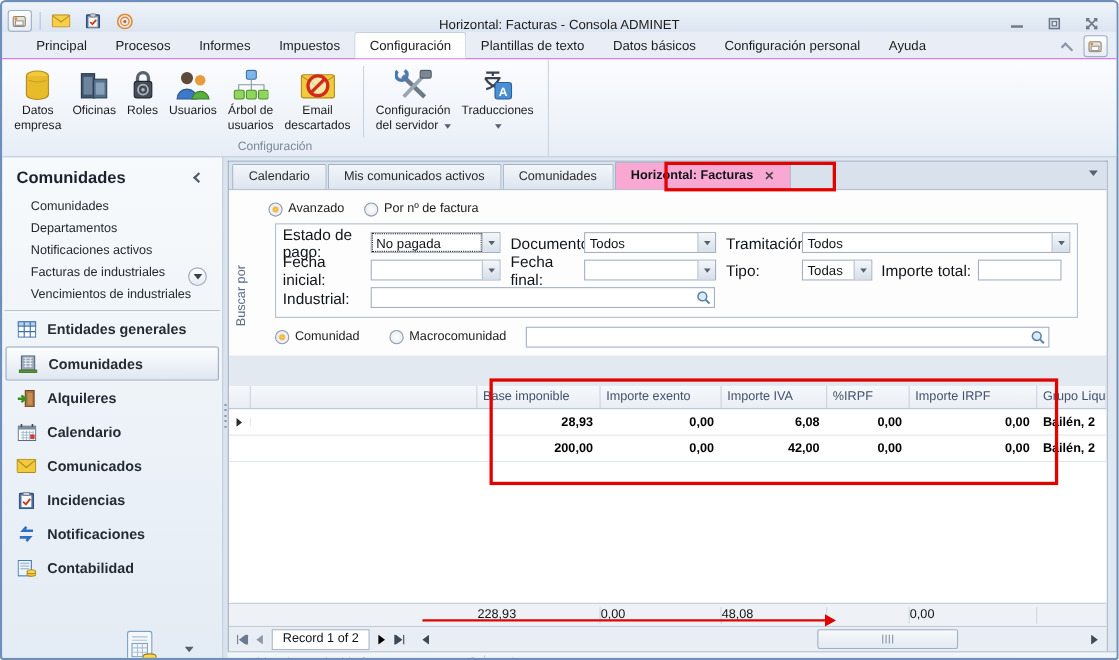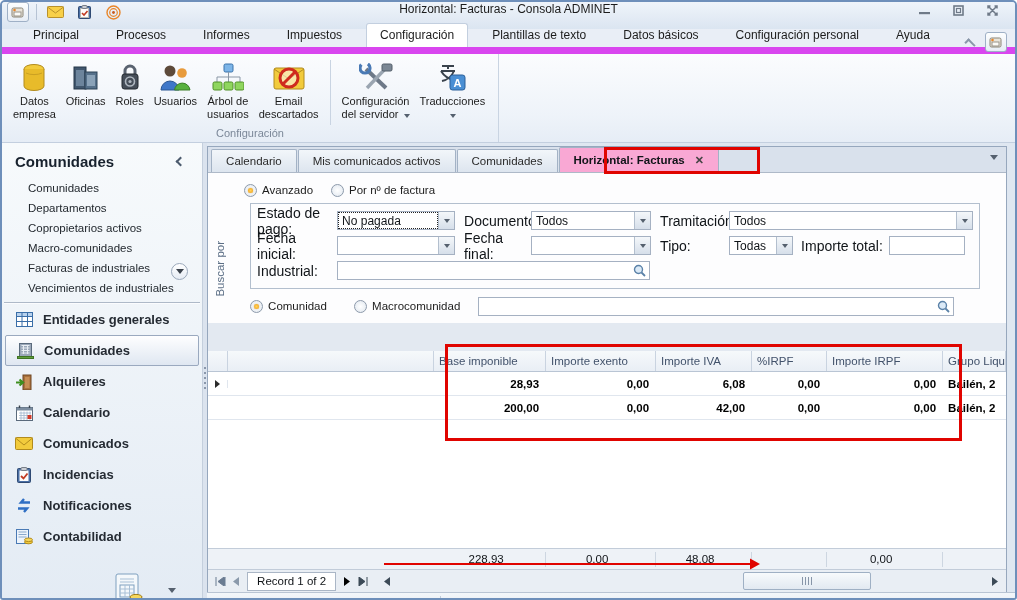--- a/index.html
+++ b/index.html
@@ -1,30 +1,30 @@
 <!DOCTYPE html>
 <html><head>
 <meta charset="utf-8">
 <style>
   * { margin:0; padding:0; box-sizing:border-box; }
   html,body { width:1017px; height:600px; font-family:"Liberation Sans", sans-serif; background:#fff; }
   .window { position:relative; width:1017px; height:600px; border:2px solid #6e8fba; border-radius:5px 5px 3px 3px; background:#dfe7f1; overflow:hidden; }
 
   
-  .titlebar { height:27px; background:linear-gradient(#eff4fa,#dbe5f1); display:flex; align-items:flex-start; position:relative; }
+  .titlebar { height:27px; background:linear-gradient(#eff4fa,#dbe5f1); display:flex; align-items:flex-end; position:relative; }
   .qat { display:flex; align-items:center; gap:7px; padding-left:5px; }
   .qat-btn { width:22px; height:20px; display:flex; align-items:center; justify-content:center; cursor:default; }
   .qat-btn.boxed { border:1px solid #9fb0c6; border-radius:3px; background:linear-gradient(#fdfefe,#e7edf5); }
   .qat-sep { width:1px; height:16px; background:#b6c3d4; }
   .title { position:absolute; left:0; right:0; text-align:center; font-size:12px; color:#1c1c1c; }
   .win-controls { margin-left:auto; display:flex; gap:12px; padding-right:12px; z-index:2; }
   .win-btn { width:22px; height:16px; display:flex; align-items:center; justify-content:center; }
 
   
-  .menubar { height:25px; background:#e9eef6; display:flex; align-items:flex-end; padding-left:18px; position:relative; border-bottom:7px solid #d946ef;gap:11px; }
+  .menubar { height:25px; background:#e9eef6; display:flex; align-items:flex-end; padding-left:18px; position:relative; border-bottom:1px solid #d946ef; }
   .menu-item { font-size:12px; color:#1c1c1c; padding:4px 13px 5px 13px; cursor:default; }
   .menu-item.active { background:#fff; border:1px solid #c3cfdf; border-bottom:none; border-radius:3px 3px 0 0; }
   .menubar-right { position:absolute; right:8px; top:3px; display:flex; align-items:center; gap:10px; }
   .chevron-up { width:10px; height:6px; border-left:2px solid #8a97aa; border-top:2px solid #8a97aa; transform:rotate(45deg); margin-top:3px; }
 
   
   .ribbon { height:89px; background:linear-gradient(#fbfcfe,#eef3f9 70%, #e6edf6); border-bottom:1px solid #c3cfdf; position:relative; display:flex; }
   .ribbon-group { width:497px; display:flex; flex-direction:column; border-right:1px solid #c9d4e2; }
   .ribbon-buttons { flex:1; display:flex; align-items:flex-start; padding:4px 2px 0 6px; }
   .rbtn { display:flex; flex-direction:column; align-items:center; padding:3px 5px; border-radius:3px; cursor:default; }
@@ -95,21 +95,21 @@
   .ghead .c-ind { border-right:1px solid #c9d3e0; }
   .gdata { height:24px; border-bottom:1px solid #e0e6ee; align-items:center; }
   .gdata .gcell { font-weight:bold; color:#000; text-align:right; padding-right:7px; }
   .gdata .c-ind { border-right:1px solid #e0e6ee; display:flex; align-items:center; justify-content:center; padding:0; }
   .gdata .c-empty { border-right:1px solid #e0e6ee; }
   .gdata .c-grp { text-align:left; padding-left:5px; padding-right:0; }
   .row-ind-arrow { width:0; height:0; border-top:4px solid transparent; border-bottom:4px solid transparent; border-left:5px solid #2b2b2b; }
   .grid-filler { flex:1; background:#fff; }
 
   .totals-row { height:21px; background:#eef2f7; border-top:1px solid #c2ccd9; display:flex; align-items:center; font-size:11.5px; color:#101418; }
-  .totals-row .gcell { text-align:center; padding-right:7px; border-right:1px solid #cdd6e1; height:15px; padding-top:1px; }
+  .totals-row .gcell { text-align:left; padding-right:7px; border-right:1px solid #cdd6e1; height:15px; padding-top:1px; }
   .totals-row .c-ind, .totals-row .c-empty, .totals-row .c-grp { border-right:none; }
 
   
   .navigator { height:23px; background:#e9eef4; border-top:1px solid #c2ccd9; display:flex; align-items:center; position:relative; padding-left:4px; }
   .nav-btn { width:16px; height:18px; display:flex; align-items:center; justify-content:center; }
   .rec-box { border:1px solid #aab6c6; background:#fff; font-size:11.5px; color:#101418; padding:2px 9px 3px 9px; margin:0 3px; }
   .sb-thumb { position:absolute; left:535px; top:2px; width:128px; height:18px; border:1px solid #9fb0c4; border-radius:2px; background:linear-gradient(#f7fafc,#e2e9f1); display:flex; align-items:center; justify-content:center; gap:2px; }
   .sb-thumb i { width:1px; height:8px; background:#8795a8; }
   .nav-right-btn { position:absolute; right:3px; top:2px; width:16px; height:18px; display:flex; align-items:center; justify-content:center; }
 
@@ -314,22 +314,21 @@
   <div class="main">
 
     <div class="sidebar">
       <div class="sb-header">
         <span class="sb-header-text">Comunidades</span>
         <span class="chevron-left"></span>
       </div>
       <div class="sb-links">
         <div class="sb-link">Comunidades</div>
         <div class="sb-link">Departamentos</div>
-        <div class="sb-link">Copropietarios activos</div>
-        <div class="sb-link">Macro-comunidades</div>
+        <div class="sb-link">Notificaciones activos</div>
         <div class="sb-link">Facturas de industriales</div>
         <div class="sb-link">Vencimientos de industriales</div>
         <div class="sb-scrolldown">
             <i></i>
           </div>
       </div>
       <div class="sb-divider"></div>
 
       <div class="nav-item">
         <span class="nic">

